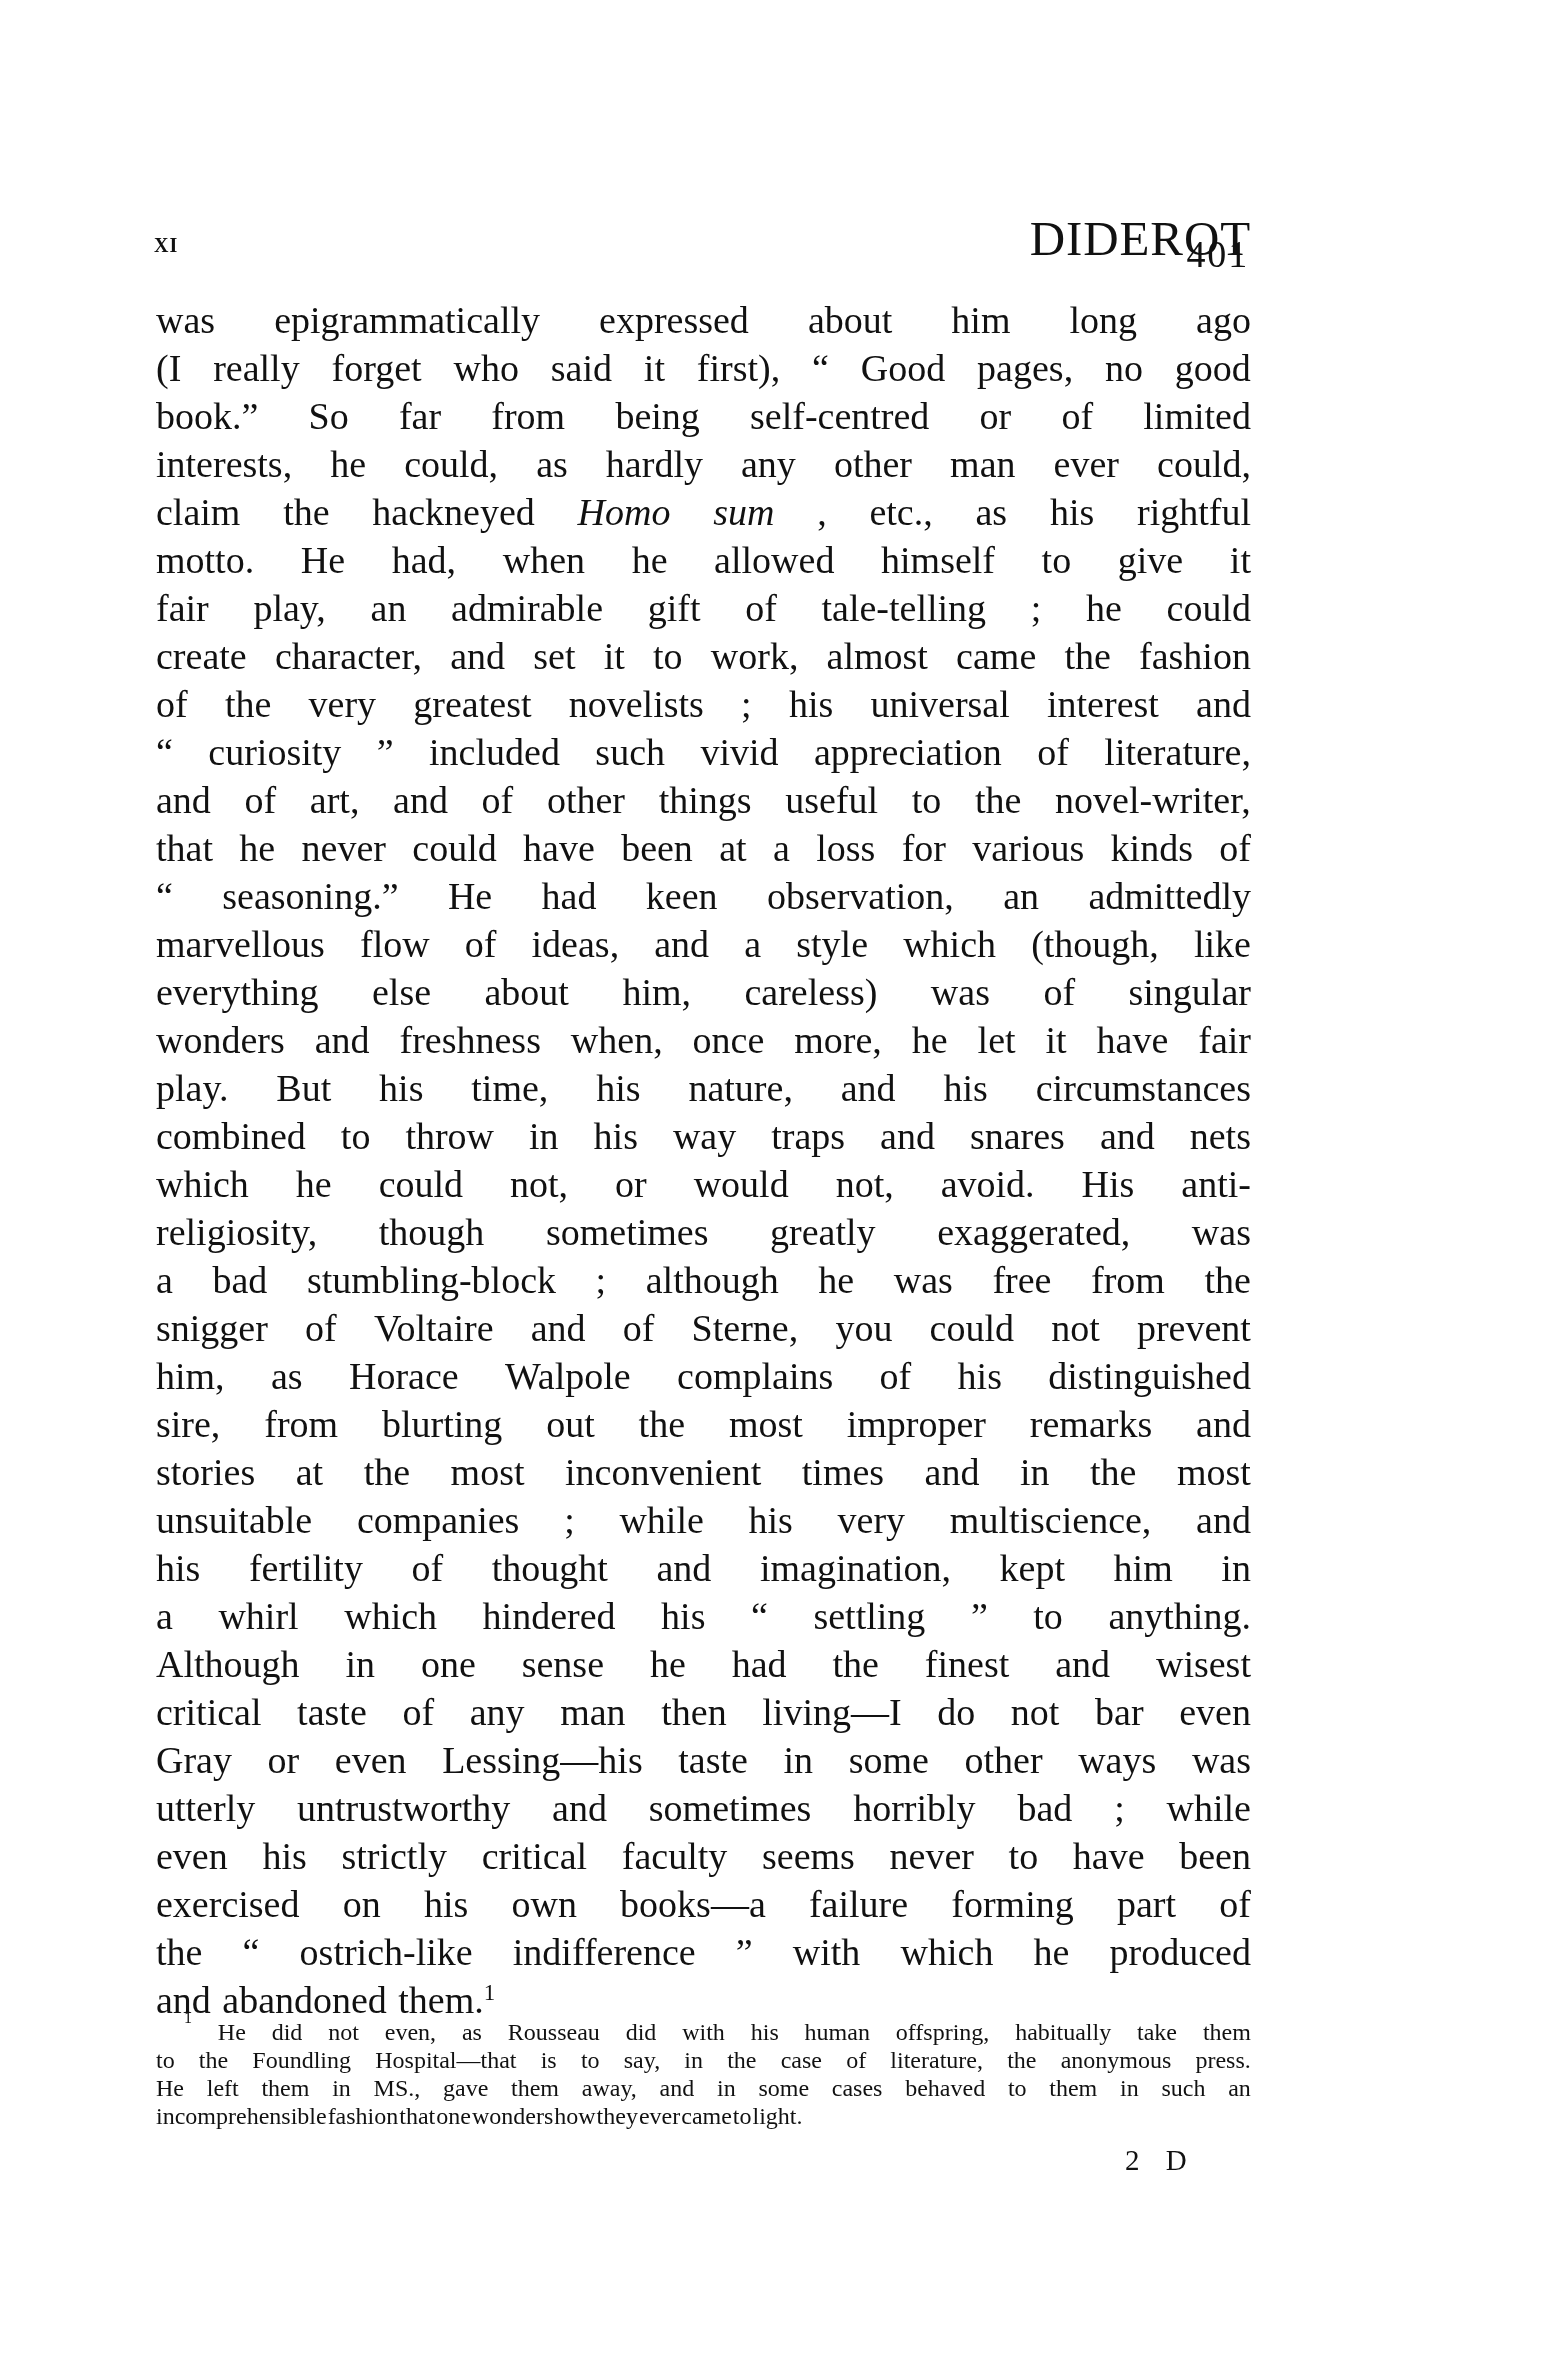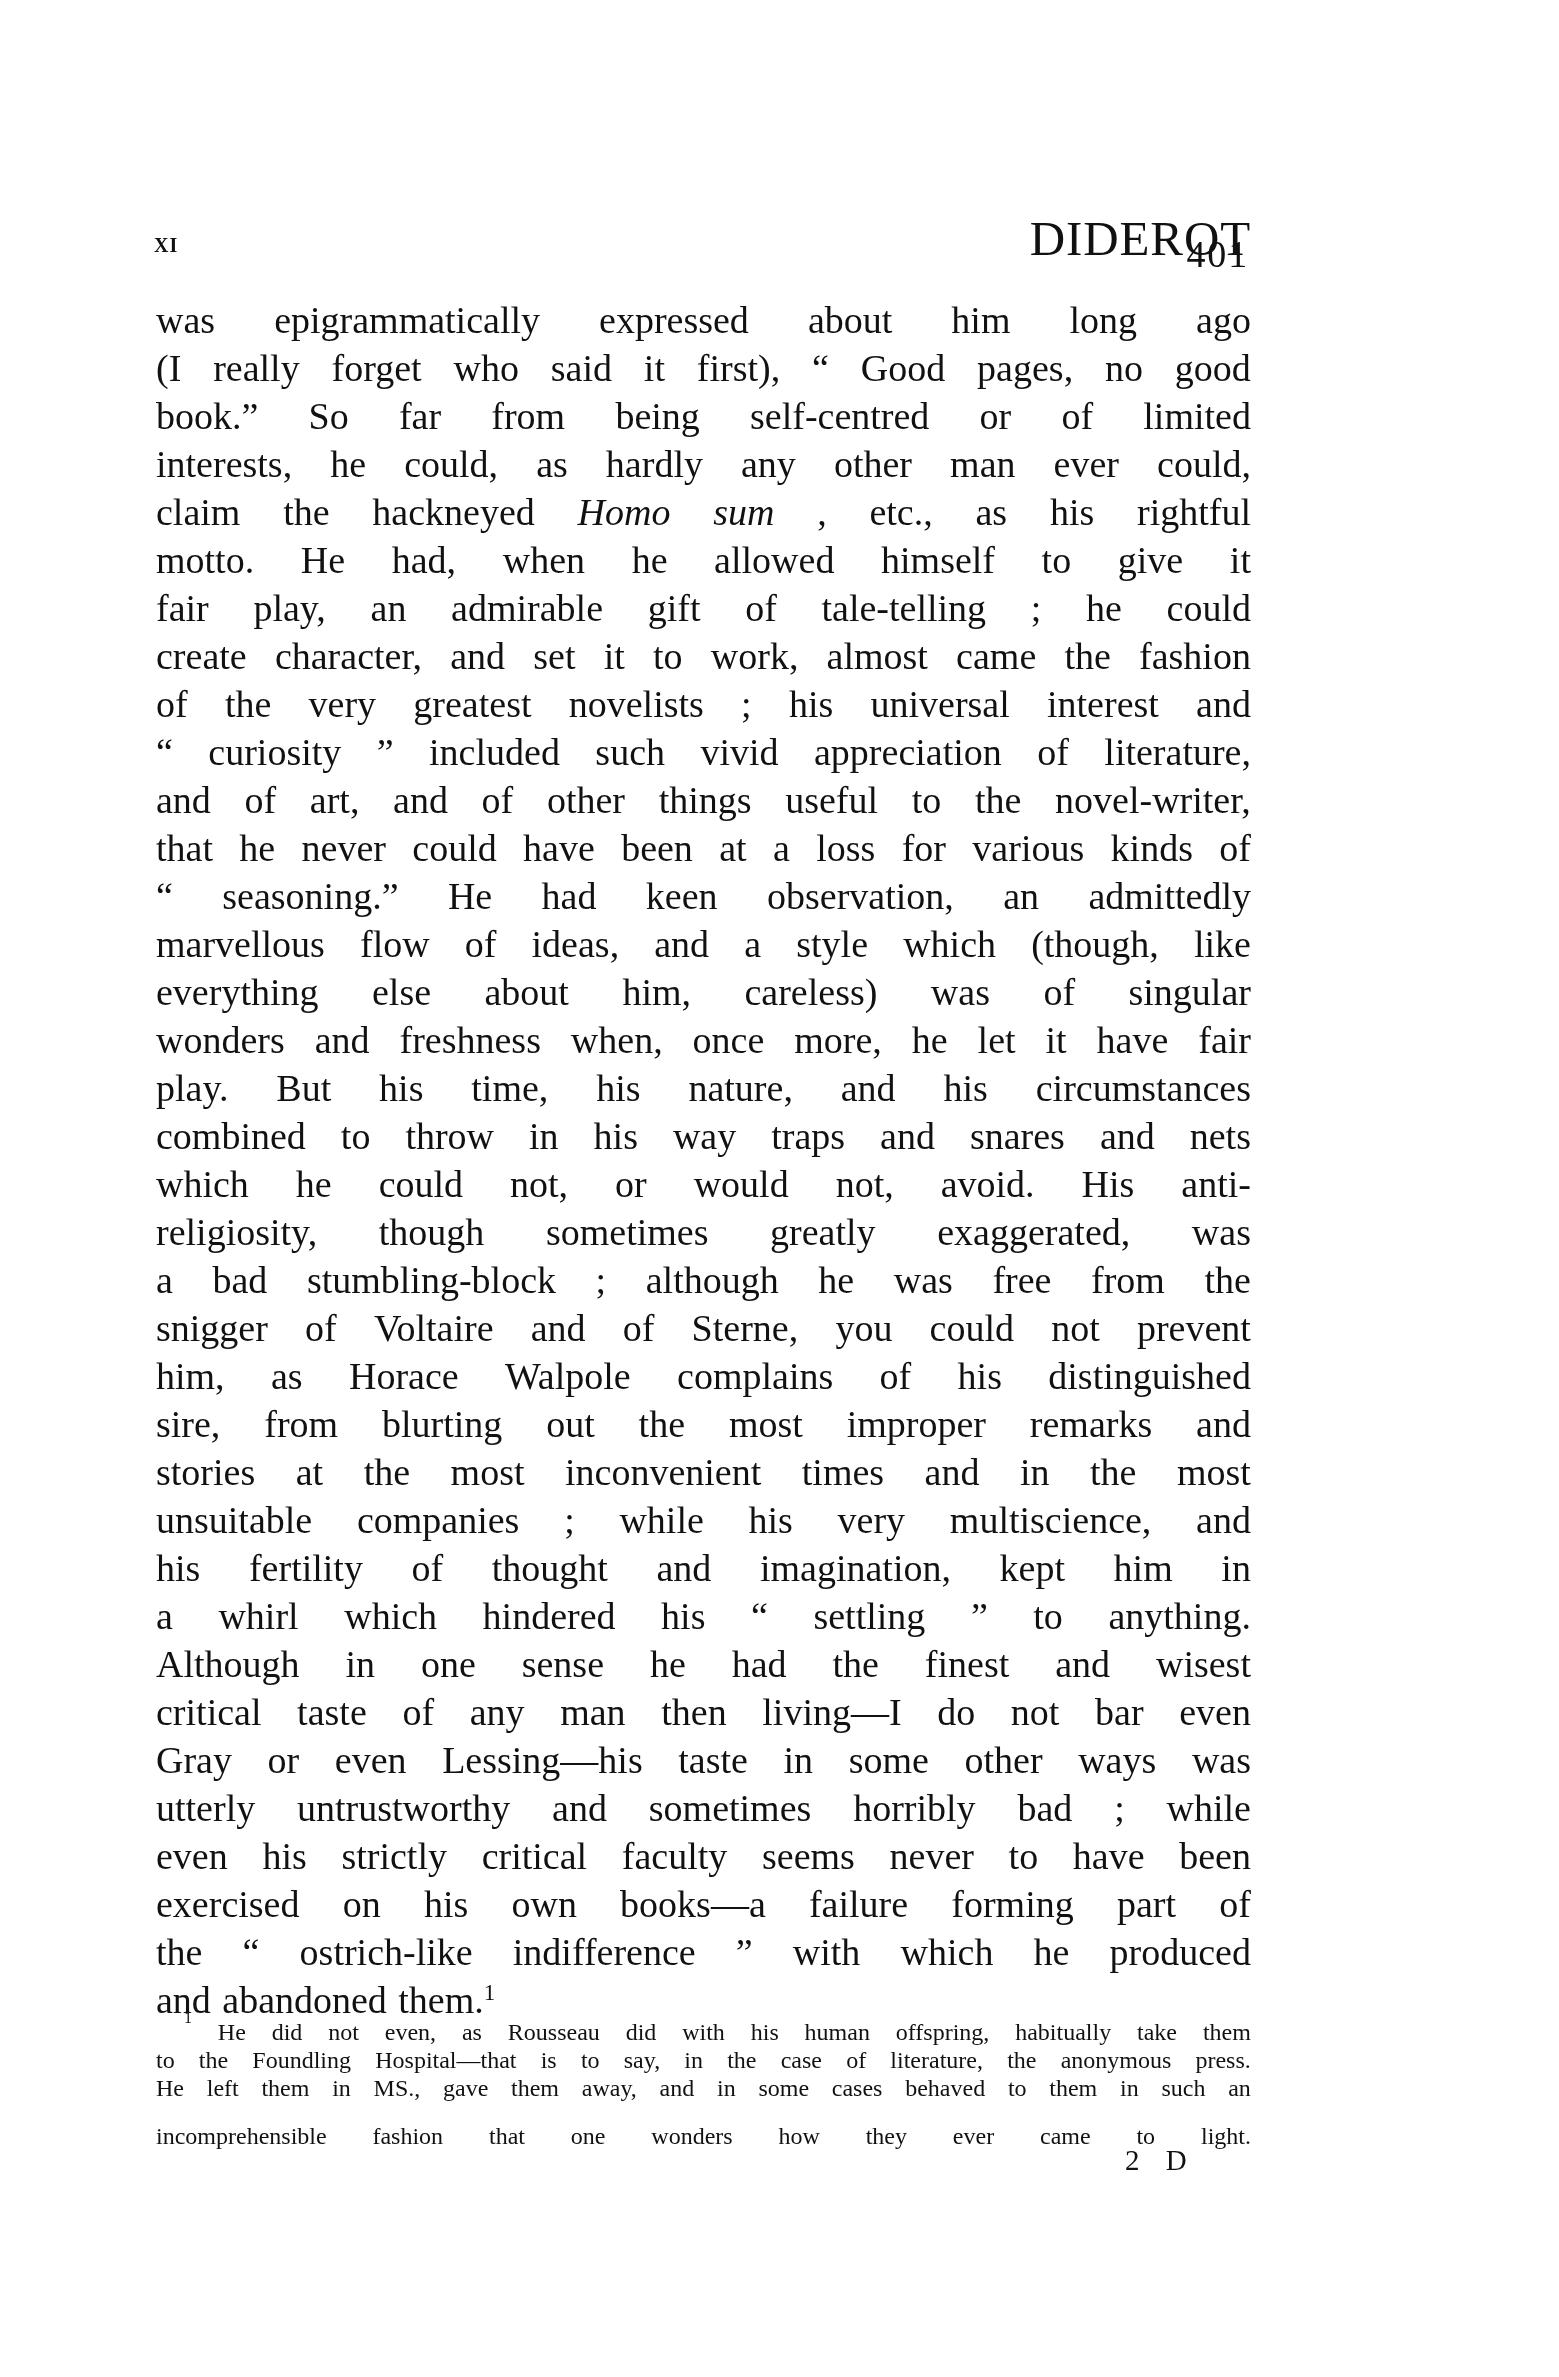--- a/index.html
+++ b/index.html
@@ -12,21 +12,21 @@
   .body-text { position: absolute; top: 296px; left: 0; width: 1095px; }
   .line { display: block; font-size: 38px; line-height: 48px; height: 48px; text-align: justify; text-align-last: justify; white-space: nowrap; overflow: visible; }
   .line.last { text-align-last: left; }
   .line .just { display: flex; justify-content: space-between; width: 100%; }
   .line i { font-style: italic; }
   sup.fn { font-size: 23px; vertical-align: 13.2px; line-height: 0; }
   .footnotes { position: absolute; top: 2018px; left: 0; width: 1095px; }
   .fn-line { display: block; font-size: 24px; line-height: 28px; height: 28px; white-space: nowrap; }
   .fn-line .just { display: flex; justify-content: space-between; width: 100%; }
   .fn-line.first .just { padding-left: 28px; box-sizing: border-box; }
-  .fn-line.last .just { justify-content: space-between; gap: 1px; margin-top: 20px; }
+  .fn-line.last .just { justify-content: flex-start; gap: 1px; }
   sup.fn-mark { font-size: 16px; vertical-align: 8.5px; line-height: 0; }
   .signature { position: absolute; top: 2144px; left: 969px; font-size: 29px; letter-spacing: 9.5px; }
 </style>
 </head>
 <body>
 
 <div class="page">
   <div class="running-head">
     <span class="rh-left">xi</span>
     <span class="rh-title">DIDEROT</span>

